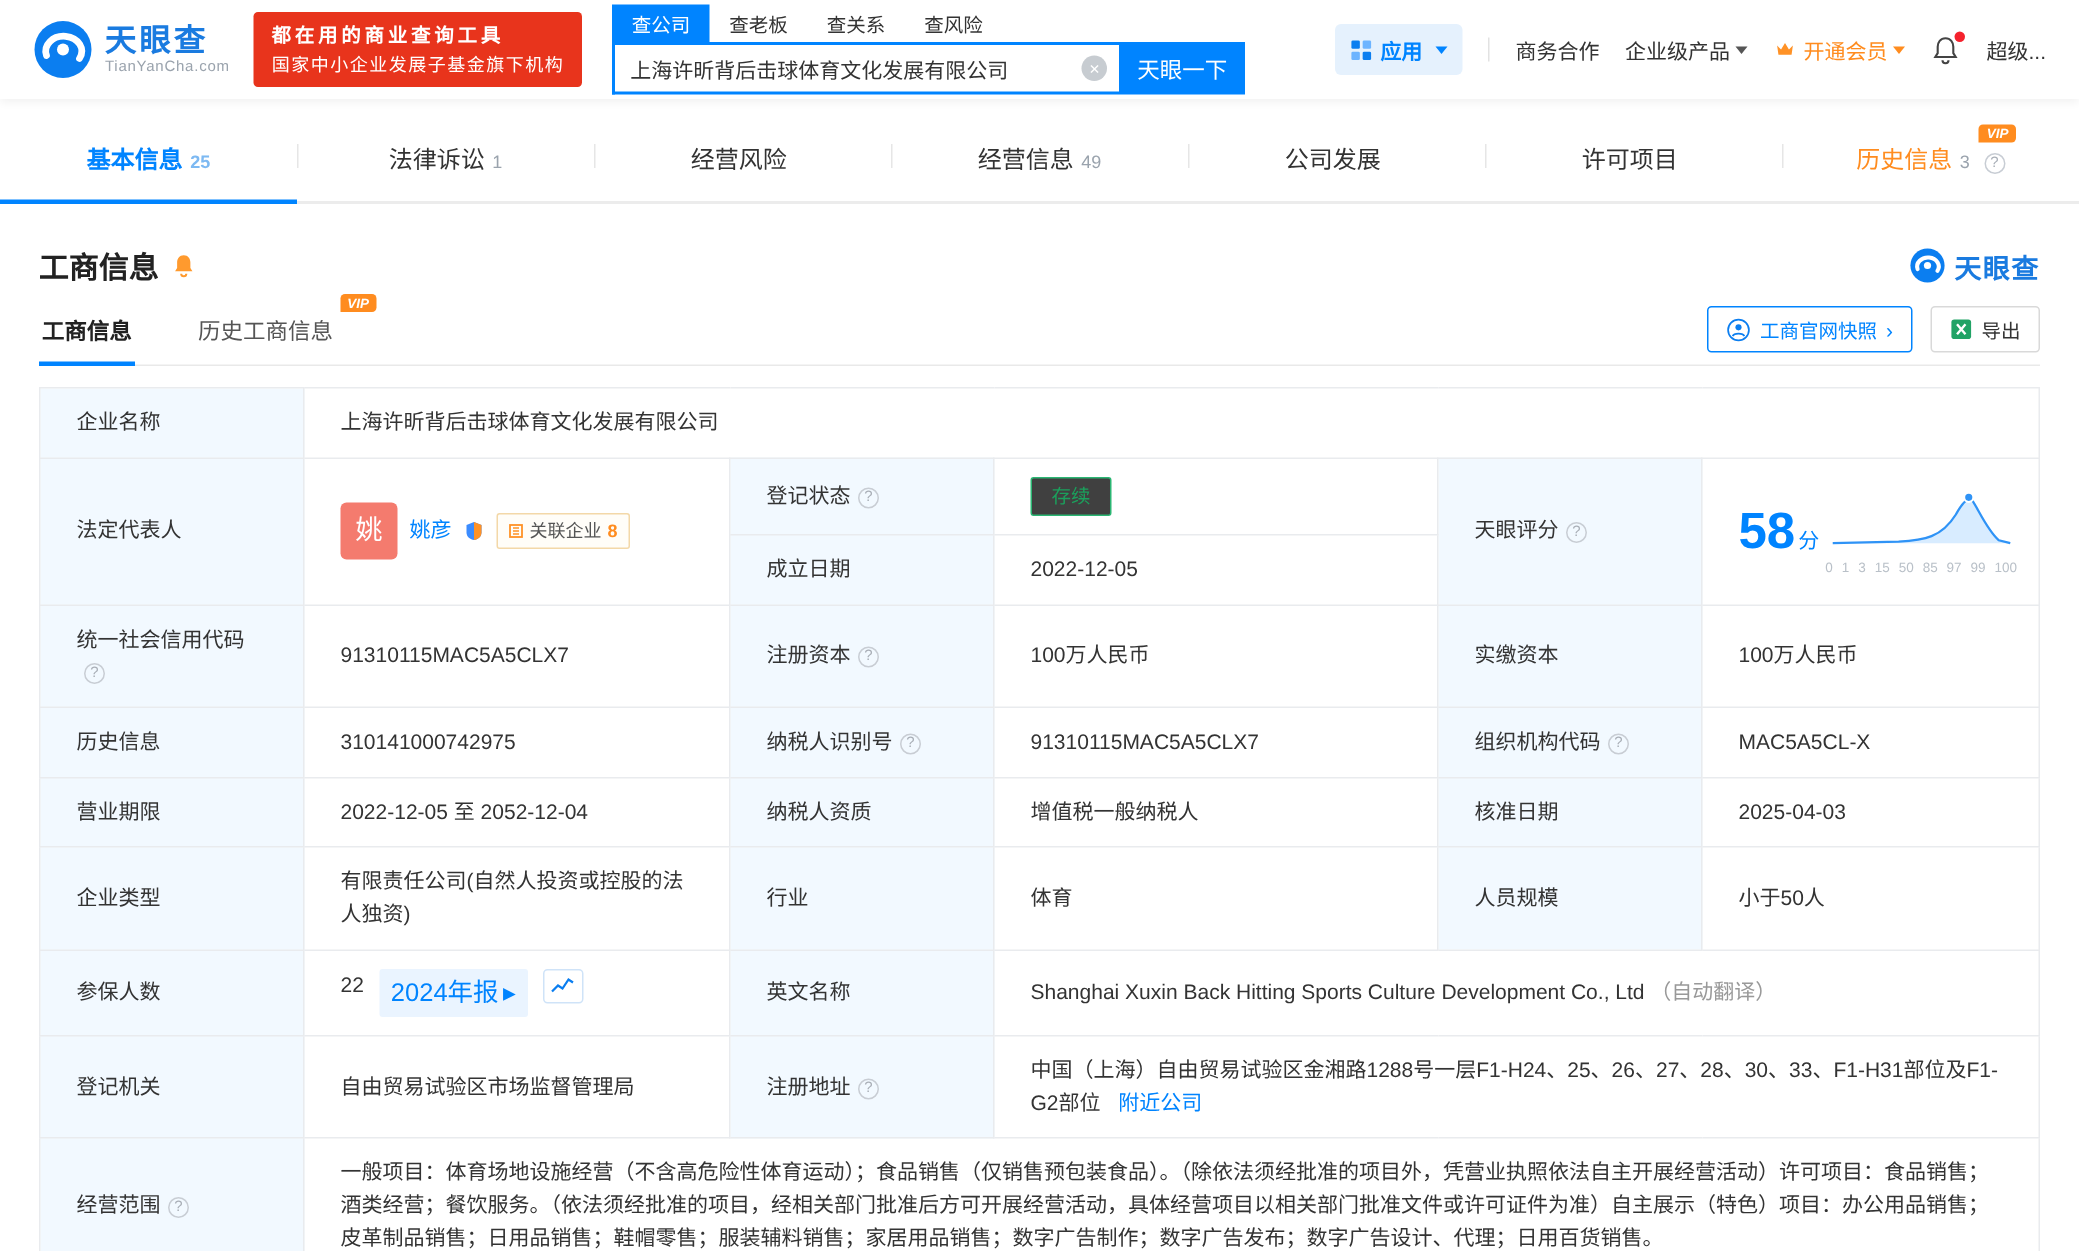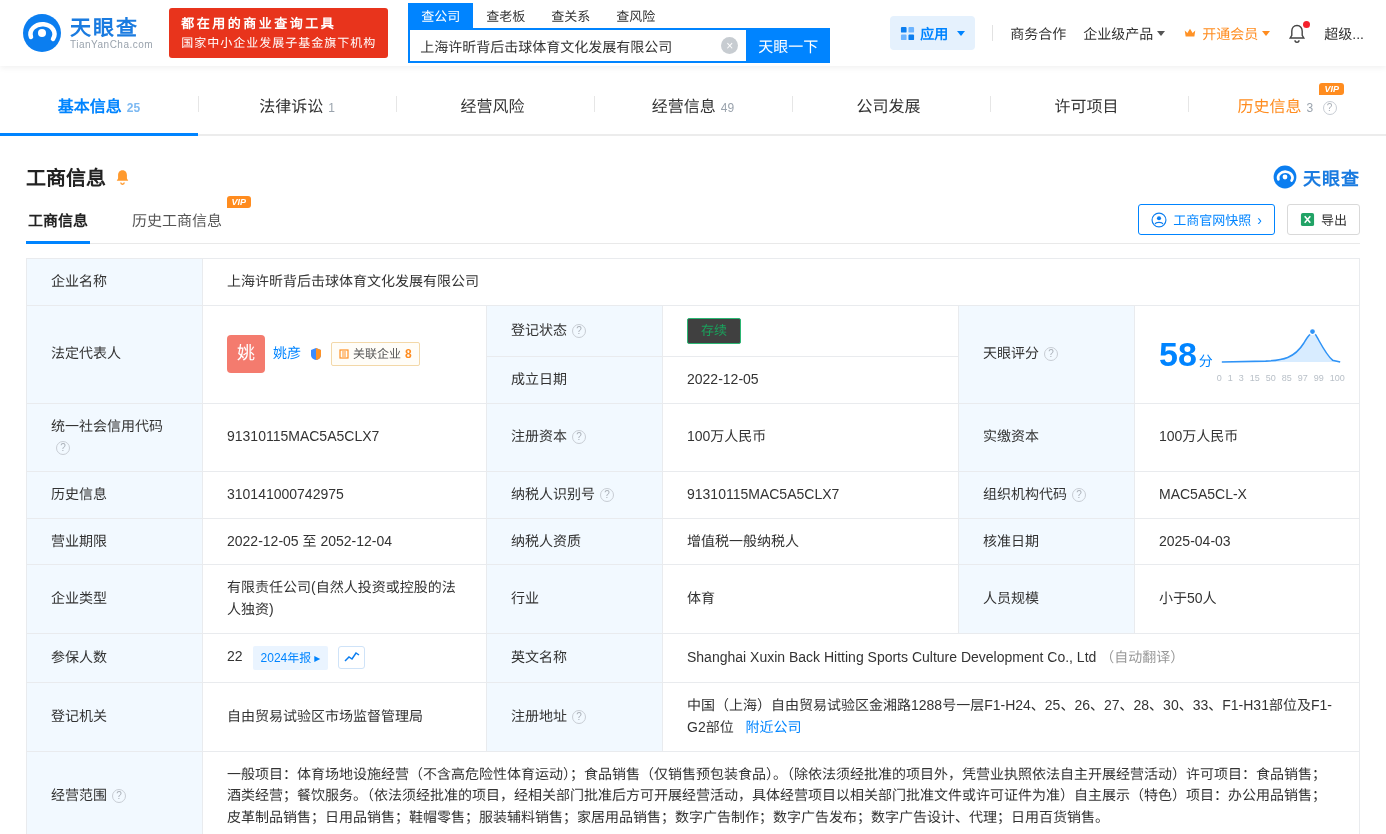--- a/index.html
+++ b/index.html
@@ -101,21 +101,21 @@
   .rel-count{color:var(--orange);font-weight:bold;}
   .score-cell{padding:6px 14px;}
   .score-inner{display:flex;align-items:center;gap:4px;}
   .score-num{white-space:nowrap;color:var(--blue);}
   .score-num .n{font-size:34px;font-weight:bold;}
   .score-num .u{font-size:14px;margin-left:2px;}
   .score-chart{width:128px;}
   .axis{display:flex;justify-content:space-between;font-size:9px;color:#b9c0c8;margin-top:1px;}
   .insured-inner{display:flex;align-items:flex-start;gap:10px;}
   .report-tag{display:inline-flex;align-items:center;gap:3px;background:#eaf4ff;color:var(--blue);
-    padding:3px 8px;font-size:12px;border-radius:2px;cursor:pointer;}
+    padding:3px 8px;font-size:17px;border-radius:2px;cursor:pointer;}
   .chart-btn{display:inline-flex;align-items:center;justify-content:center;width:27px;height:23px;
     border:1px solid #cfe3f8;border-radius:3px;cursor:pointer;background:#fff;}
   .note{color:#999;}
   .scope-val{line-height:1.85;}
 </style>
 </head>
 <body>
 
 <header class="header">
   <div class="logo">

